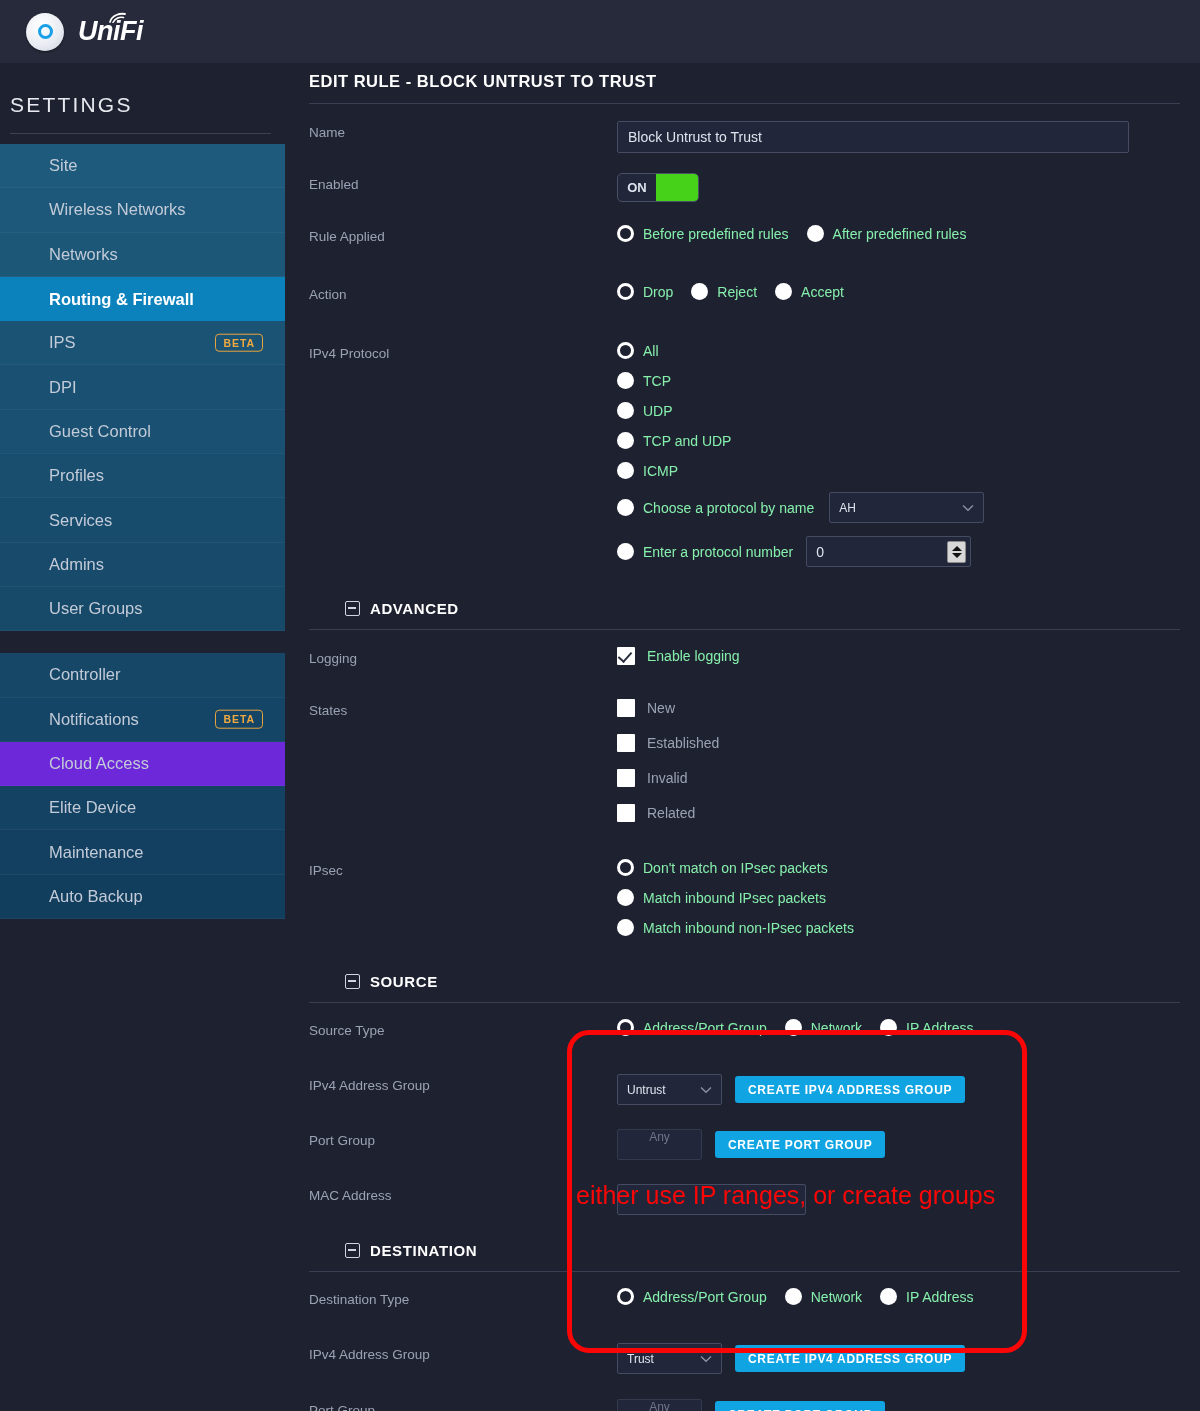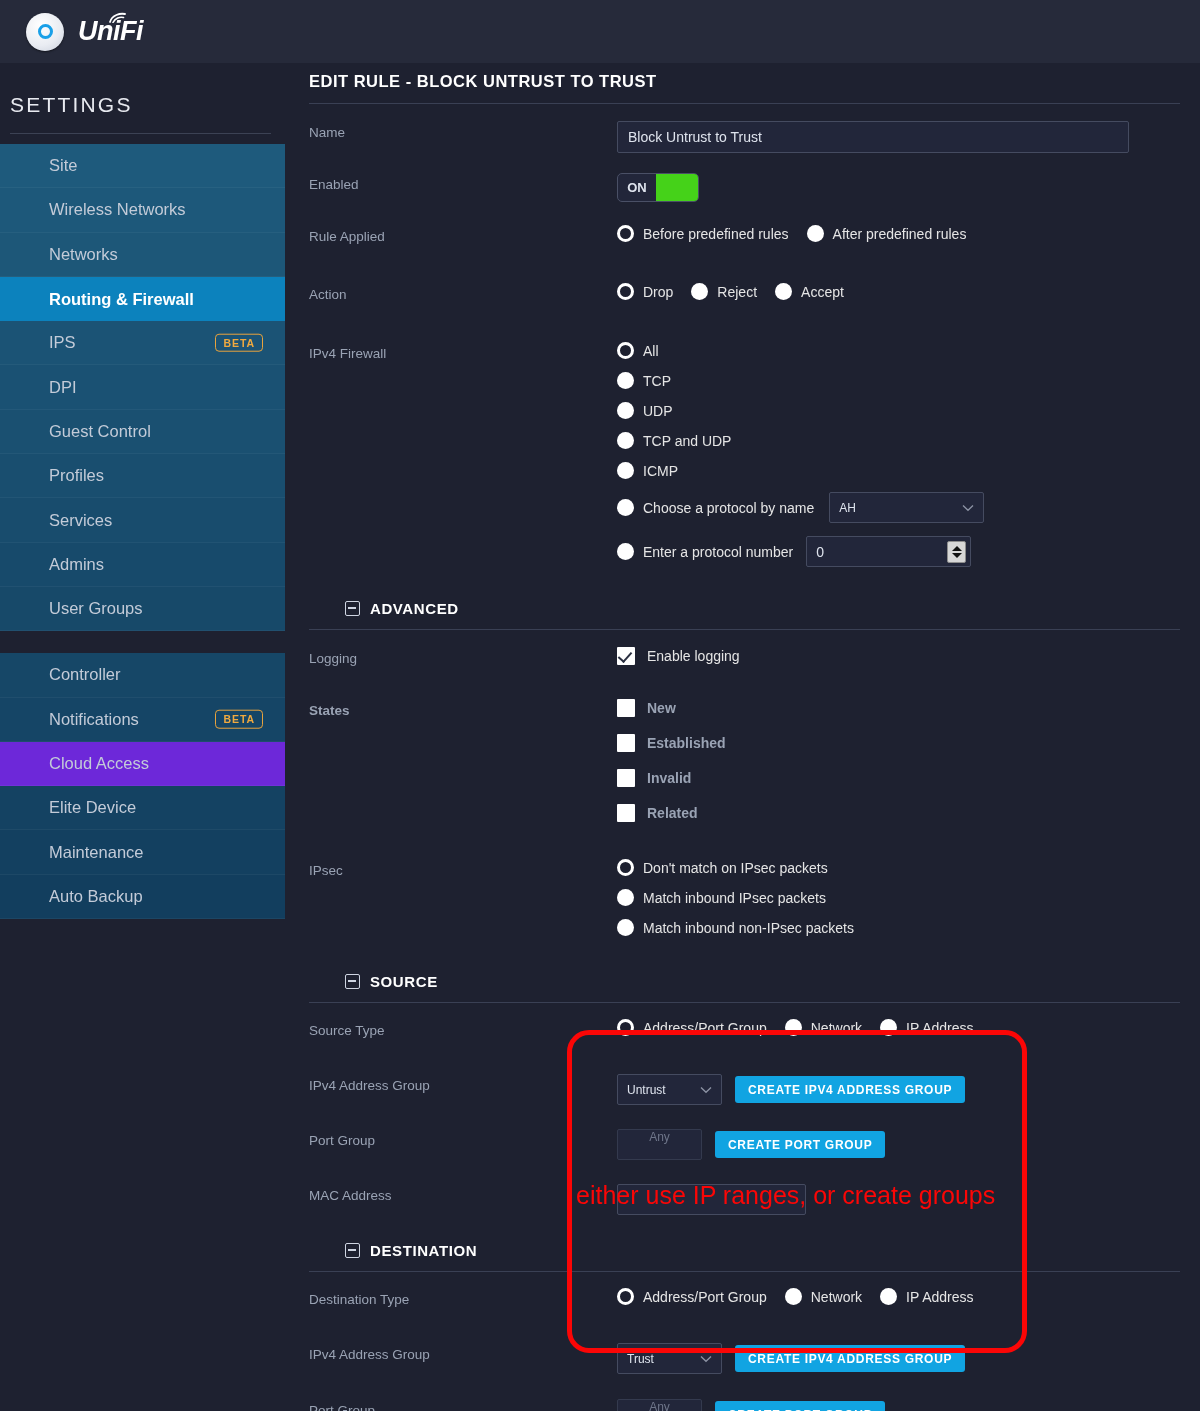--- a/index.html
+++ b/index.html
@@ -115,21 +115,21 @@
   .opts { display: flex; align-items: center; flex-wrap: wrap; }
   .opt { display: flex; align-items: center; margin-right: 18px; }
   .opt-stack .opt { margin-bottom: 13px; }
   .radio {
     width: 17px; height: 17px; border-radius: 50%;
     background: #ffffff; flex: 0 0 17px; margin-right: 9px;
   }
   .radio.sel {
     background: #1e2130; border: 3.5px solid #ffffff;
   }
-  .opt-label { color: #e5e5e5; font-size: 14px; white-space: nowrap; }
+  .opt-label { color: #86efac; font-size: 14px; white-space: nowrap; }
   .opt-label.dim { color: #9aa3b4; }
 
   .checkbox {
     width: 18px; height: 18px; background: #ffffff; flex: 0 0 18px;
     margin-right: 12px; position: relative; border-radius: 1px;
   }
   .checkbox.checked::after {
     content: ""; position: absolute; left: 4px; top: 2px;
     width: 6px; height: 11px; border: solid #2a2f40;
     border-width: 0 2.2px 2.2px 0; transform: rotate(42deg);
@@ -336,21 +336,21 @@
             </div>
             <div class="opt">
               <div class="radio"></div>
               <div class="opt-label">Accept</div>
             </div>
           </div>
       </div>
     </div>
 
     <div class="row" style="margin-top:29px;">
-      <div class="label">IPv4 Firewall</div>
+      <div class="label">IPv4 Protocol</div>
       <div class="field">
         <div class="opt-stack" id="protocol-opts">
             <div class="opt">
               <div class="radio sel"></div>
               <div class="opt-label">All</div>
             </div>
             <div class="opt">
               <div class="radio"></div>
               <div class="opt-label">TCP</div>
             </div>
@@ -402,21 +402,21 @@
     <div class="row" style="margin-top:17px;">
       <div class="label">Logging</div>
       <div class="field">
         <div class="opt">
           <div class="checkbox checked"></div>
           <div class="opt-label">Enable logging</div>
         </div>
       </div>
     </div>
 
-    <div class="row" style="margin-top:22px;font-weight:bold;">
+    <div class="row" style="margin-top:22px;">
       <div class="label">States</div>
       <div class="field">
         <div id="states-opts">
             <div class="opt" style="margin-bottom: 17px;">
               <div class="checkbox"></div>
               <div class="opt-label dim">New</div>
             </div>
             <div class="opt" style="margin-bottom: 17px;">
               <div class="checkbox"></div>
               <div class="opt-label dim">Established</div>

